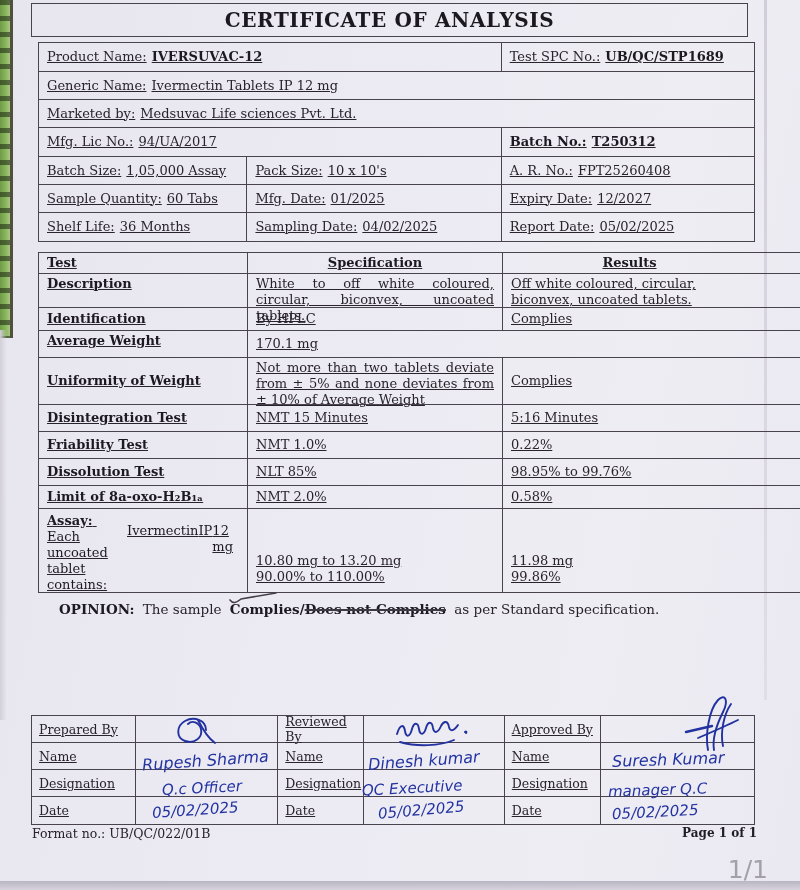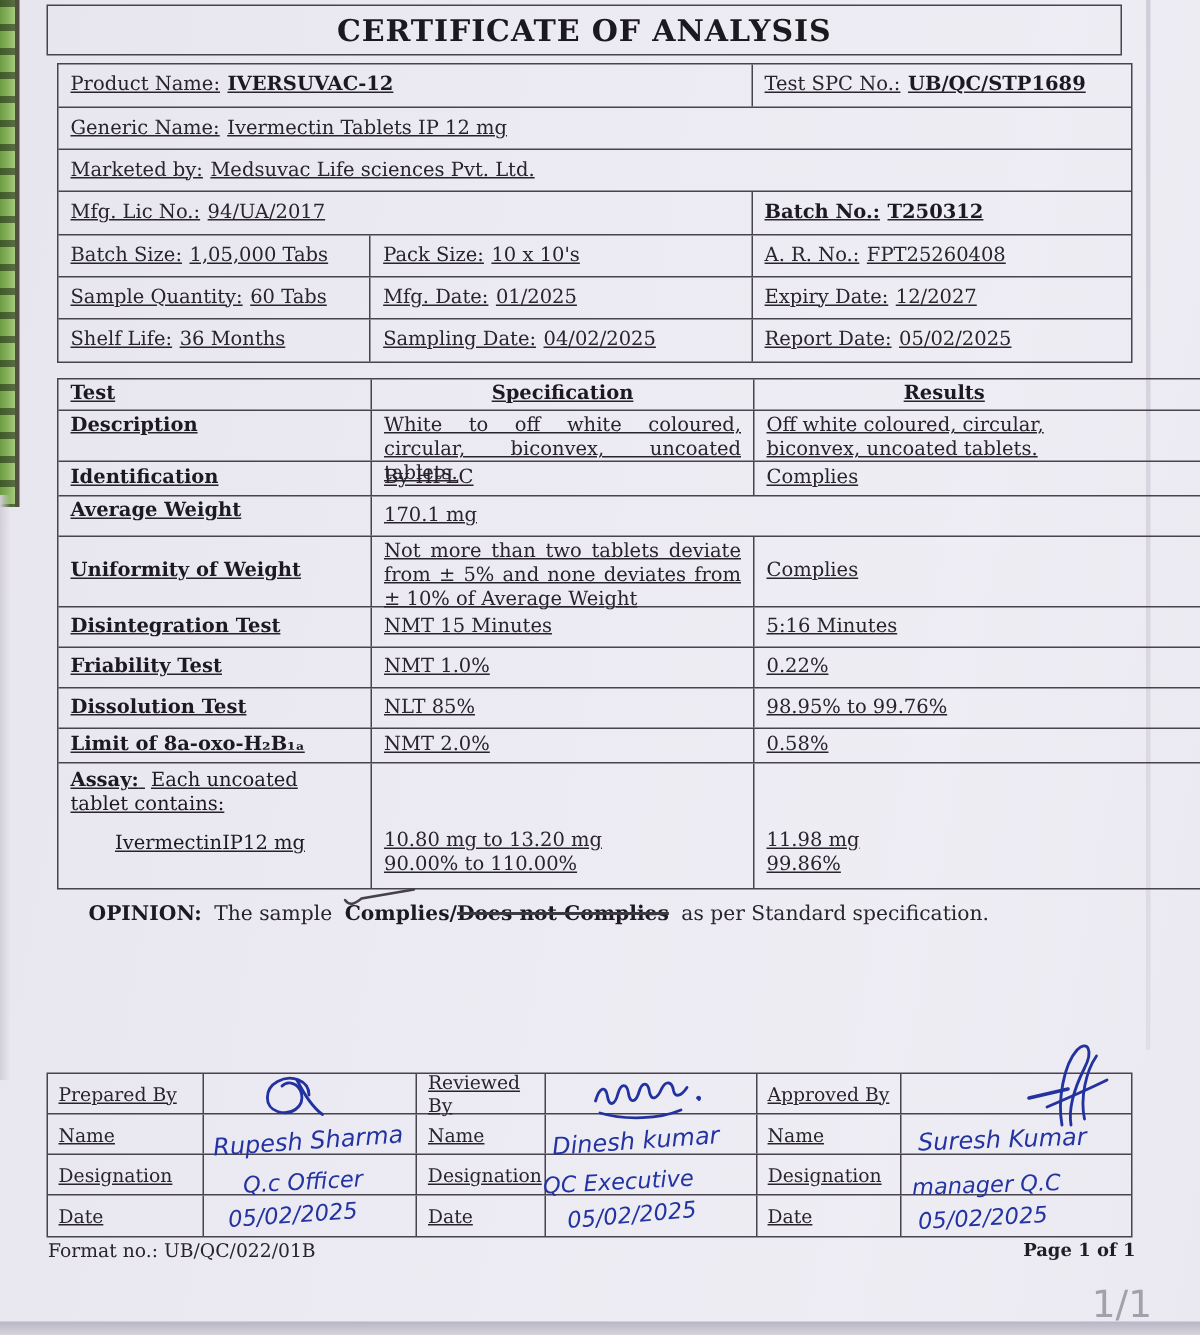--- a/index.html
+++ b/index.html
@@ -43,21 +43,21 @@
   
   .tests{left:38px;top:252px;width:778px;}
   .h21{height:21px}.h23{height:23px}.h27{height:27px}.h34{height:34px}.h47{height:47px}.h83{height:83px}
   .tc-name{width:209px;font-weight:bold;color:#1d1922;}
   .tc-spec{width:255px;}
   .tc-res{width:253px;}
   .hdr .tc-spec,.hdr .tc-res{justify-content:center;font-weight:bold;color:#1d1922;}
   .hdr .tc-name{font-weight:bold;}
   .v-top{align-items:flex-start;padding-top:2px;}
   .just{text-align:justify;}
-  .assay-name{flex-direction:column;align-items:center;justify-content:flex-start;padding-top:4px;}
+  .assay-name{flex-direction:row;align-items:flex-start;justify-content:flex-start;padding-top:4px;}
   .assay-line2{display:flex;justify-content:space-between;margin-top:10px;padding-right:6px;}
   .assay-bot{flex-direction:column;align-items:flex-start;justify-content:flex-end;padding-bottom:7px;}
   
   .opinion{position:absolute;left:59px;top:601px;width:690px;font-size:13.5px;line-height:17px;}
   .opinion .strike{text-decoration:line-through;text-decoration-thickness:1.5px;text-decoration-color:#3e3a44;}
   .opinion .tick{position:absolute;left:168px;top:-11px;}
   .sp{display:inline-block;width:4px;}
   
   .signoff{left:31px;top:715px;width:724px;}
   .sg-row{display:flex;border-bottom:1px solid #49434e;height:27px;}
@@ -120,21 +120,21 @@
         <span class="val">94/UA/2017</span>
       </div>
       <div class="cell w253">
         <span class="lbl b">Batch No.:</span>
         <span class="val b">T250312</span>
       </div>
     </div>
     <div class="row h28">
       <div class="cell w209">
         <span class="lbl">Batch Size:</span>
-        <span class="val">1,05,000 Tabs</span>
+        <span class="val">1,05,000 Assay</span>
       </div>
       <div class="cell w255">
         <span class="lbl">Pack Size:</span>
         <span class="val">10 x 10's</span>
       </div>
       <div class="cell w253">
         <span class="lbl">A. R. No.:</span>
         <span class="val">FPT25260408</span>
       </div>
     </div>

